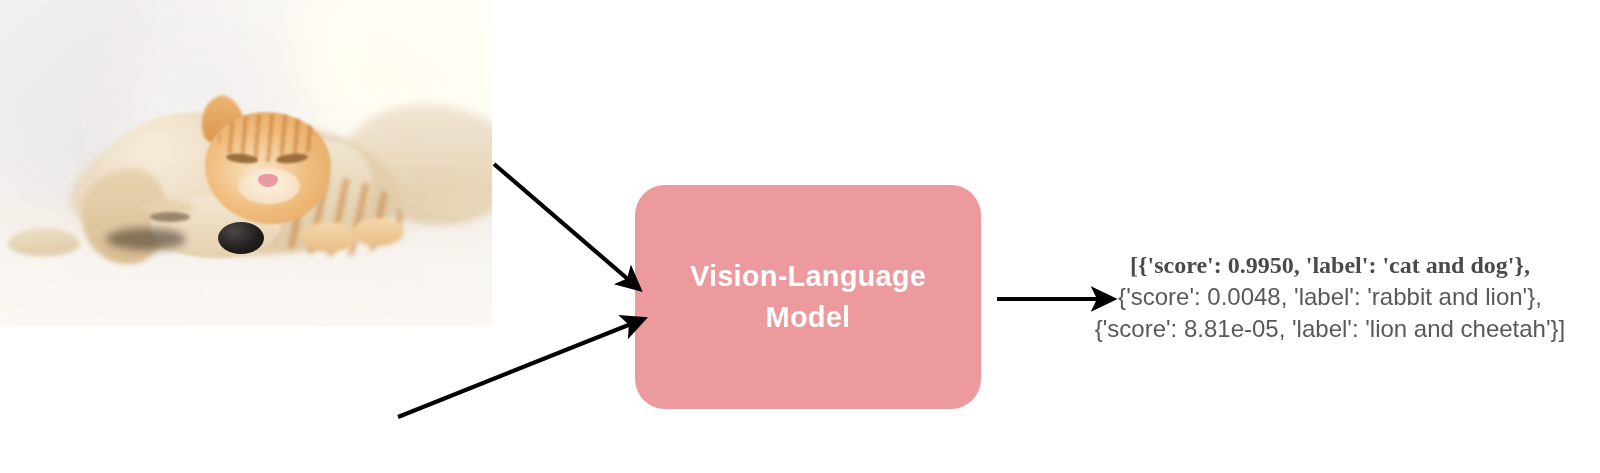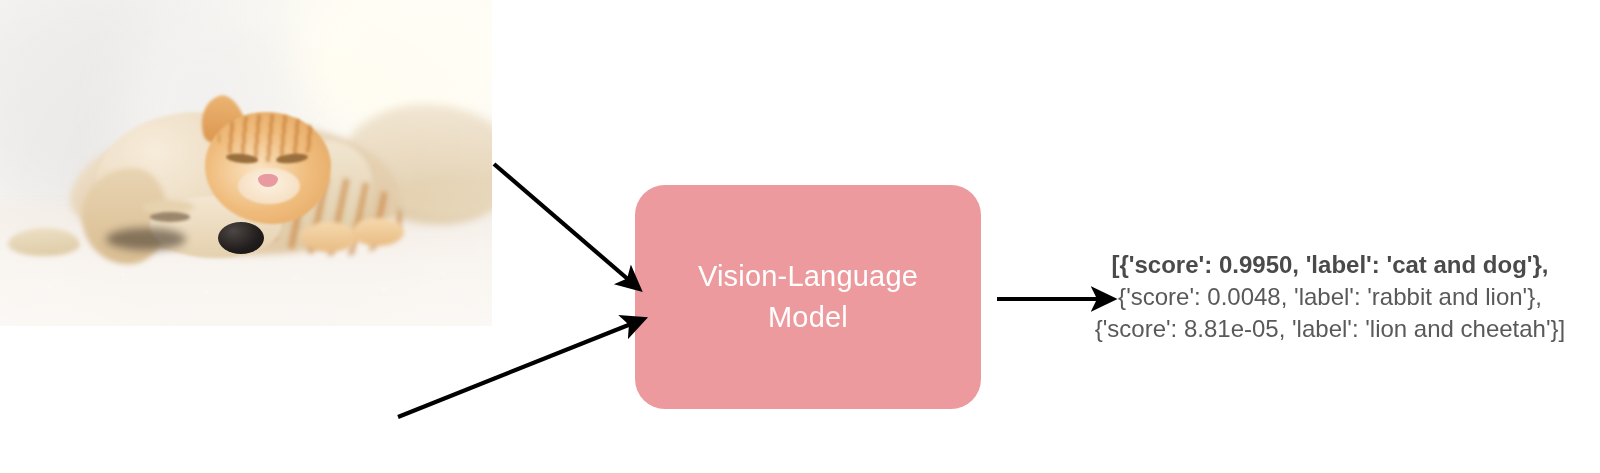--- a/index.html
+++ b/index.html
@@ -252,21 +252,21 @@
     height: 224px;
     border-radius: 30px;
     display: flex;
     align-items: center;
     justify-content: center;
     text-align: center;
   }
   .model-box-label {
     color: #ffffff;
     font-size: 29px;
-    font-weight: normal;
+    font-weight: bold;
     line-height: 1.42;
     letter-spacing: .2px;
     padding: 0 22px;
     white-space: pre-line;
   }
 
   
   .arrow-layer {
     position: absolute;
     left: 0; top: 0;
@@ -290,21 +290,21 @@
     position: absolute;
     left: 1060px;
     top: 249px;
     width: 540px;
     text-align: center;
     color: #595959;
     font-size: 24px;
     line-height: 32px;
   }
   .output-line { display: block; white-space: pre; }
-  .output-line.bold { font-weight: bold; color: #4a4a4a; }
+  .output-line.bold { font-weight: bold; color: #4a4a4a; font-family: Liberation Serif, serif; }
 </style>
 </head>
 <body>
 
 <div id="canvas">
 
   <div class="photo">
     <div class="photo-bg"></div>
     <div class="photo-blurshape bs-1"></div>
     <div class="photo-blurshape bs-2"></div>

